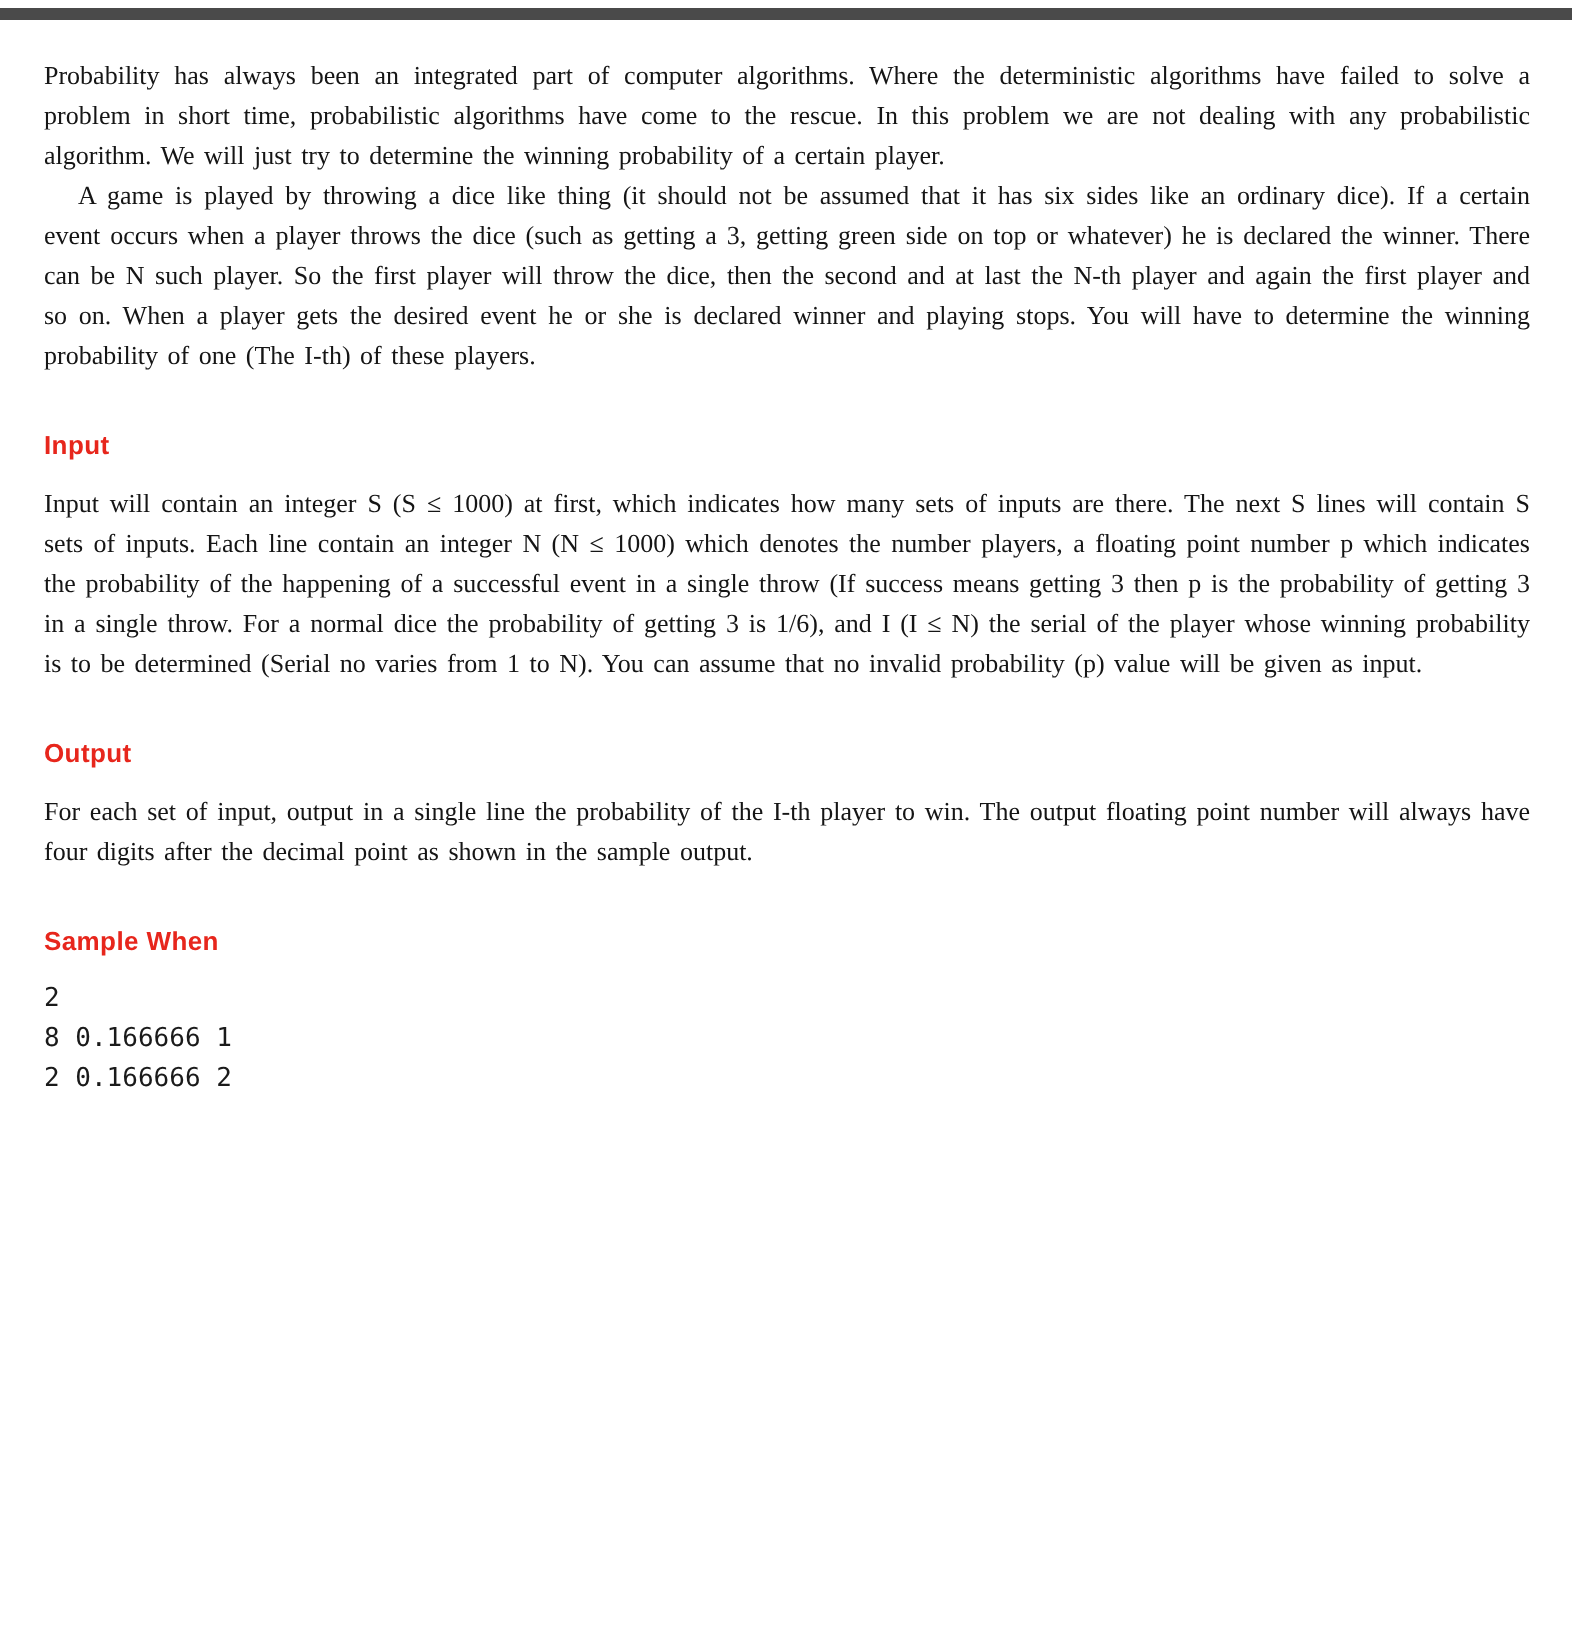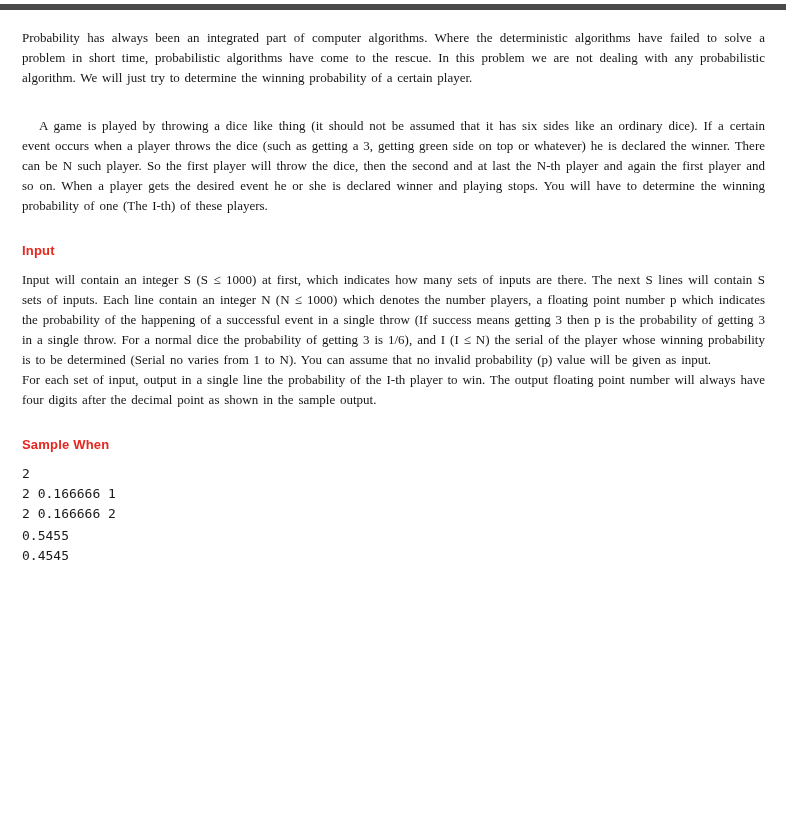--- a/index.html
+++ b/index.html
@@ -30,21 +30,20 @@
   }
   p.body-text {
     margin: 0;
     text-align: justify;
     font-size: 13px;
     line-height: 20px;
     word-spacing: 1.5px;
   }
   p.body-text.indent {
     text-indent: 17px;
-    margin-top: 28px;
   }
   h2.section-heading {
     font-family: "Liberation Sans", "DejaVu Sans", sans-serif;
     font-weight: 700;
     color: var(--heading-red);
     font-size: 13px;
     margin: 27px 0 12px 0;
     letter-spacing: 0.2px;
   }
   .mono-block {
@@ -71,31 +70,28 @@
   <div class="content">
 
     <p class="body-text">Probability has always been an integrated part of computer algorithms.  Where the deterministic algorithms have failed to solve a problem in short time, probabilistic algorithms have come to the rescue.  In this problem we are not dealing with any probabilistic algorithm.  We will just try to determine the winning probability of a certain player.</p>
 
     <p class="body-text indent">A game is played by throwing a dice like thing (it should not be assumed that it has six sides like an ordinary dice). If a certain event occurs when a player throws the dice (such as getting a 3, getting green side on top or whatever) he is declared the winner.  There can be N such player.  So the first player will throw the dice, then the second and at last the N-th player and again the first player and so on.  When a player gets the desired event he or she is declared winner and playing stops.  You will have to determine the winning probability of one (The I-th) of these players.</p>
 
     <h2 class="section-heading">Input</h2>
 
     <p class="body-text">Input will contain an integer S (S ≤ 1000) at first, which indicates how many sets of inputs are there. The next S lines will contain S sets of inputs.  Each line contain an integer N (N ≤ 1000) which denotes the number players, a floating point number p which indicates the probability of the happening of a successful event in a single throw (If success means getting 3 then p is the probability of getting 3 in a single throw.  For a normal dice the probability of getting 3 is 1/6), and I (I ≤ N) the serial of the player whose winning probability is to be determined (Serial no varies from 1 to N).  You can assume that no invalid probability (p) value will be given as input.</p>
 
+    <h2 class="section-heading">Output</h2>
 
     <p class="body-text">For each set of input, output in a single line the probability of the I-th player to win.  The output floating point number will always have four digits after the decimal point as shown in the sample output.</p>
 
     <h2 class="section-heading">Sample When</h2>
 
     <div class="mono-block">
       <div class="mono-line">2</div>
-      <div class="mono-line">2 0.166666 1</div>
+      <div class="mono-line">8 0.166666 1</div>
       <div class="mono-line">2 0.166666 2</div>
     </div>
 
 
-    <div class="mono-block">
-      <div class="mono-line">0.5455</div>
-      <div class="mono-line">0.4545</div>
-    </div>
 
   </div>
 </div>
 
 </body></html>

